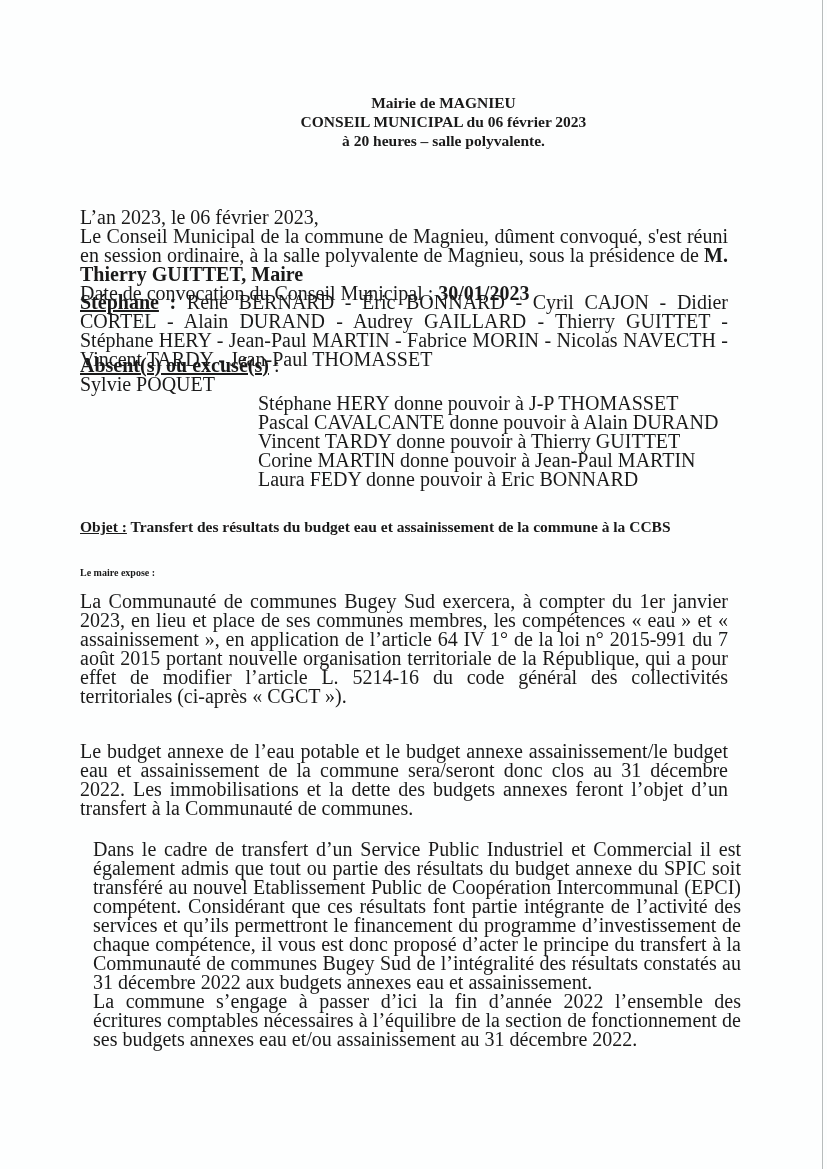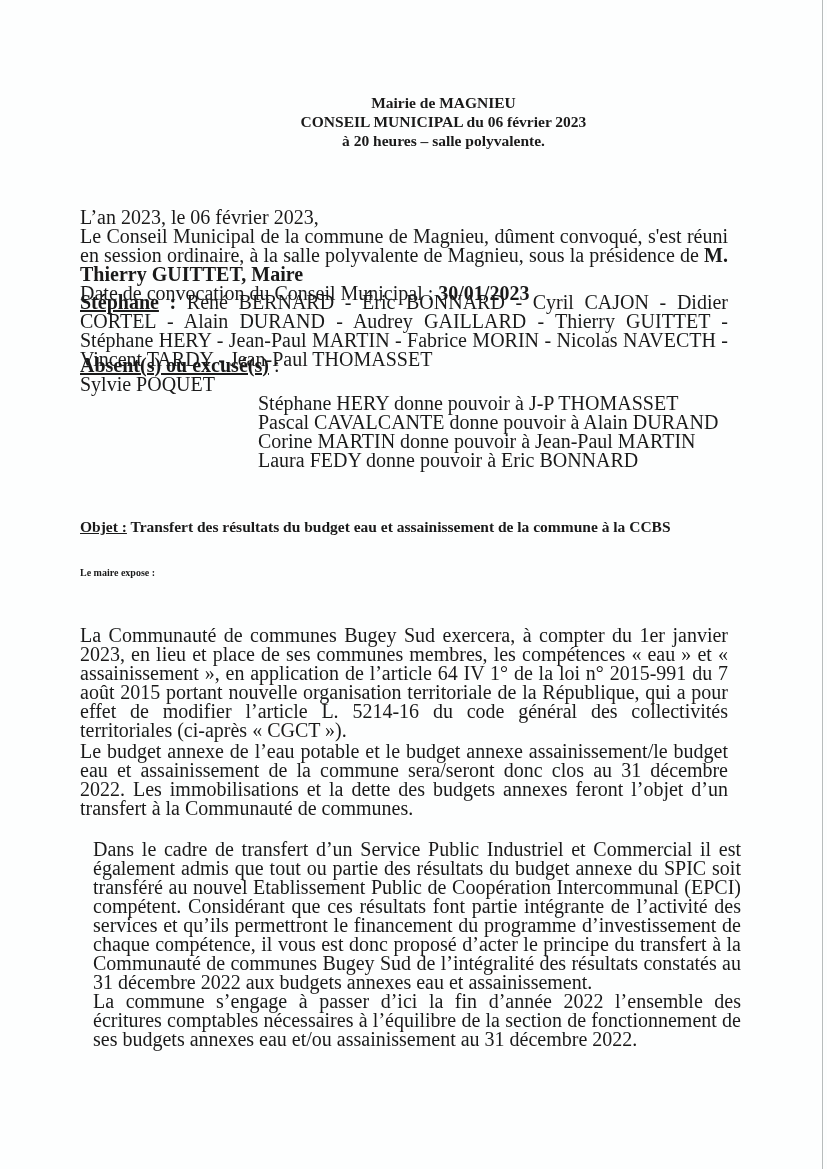--- a/index.html
+++ b/index.html
@@ -17,21 +17,21 @@
     .justify { text-align: justify; }
     .intro { top: 208px; }
     .presents { top: 293px; }
     .absents { top: 356px; }
     .absents .row { display: flex; flex-direction: column; }
     .absents .indent { padding-left: 178px; }
     .u { text-decoration: underline; font-weight: bold; }
     b { font-weight: bold; }
     .objet { top: 517px; font-weight: bold; font-size: 15.5px; line-height: 20px; }
     .expose { top: 563px; font-weight: bold; font-size: 10px; }
-    .p1 { top: 626px; }
+    .p1 { top: 592px; }
     .p2 { top: 742px; }
     .p3 { top: 840px; margin-left: 13px; }
   </style>
 </head>
 <body>
 
 <div class="edge"></div>
 
 <div class="header">
   <div>Mairie de MAGNIEU</div>
@@ -49,20 +49,21 @@
   <span class="u">Stéphane</span><b> : </b><span>René BERNARD - Éric BONNARD - Cyril CAJON - Didier CORTEL - Alain DURAND - Audrey GAILLARD - Thierry GUITTET - Stéphane HERY - Jean-Paul MARTIN - Fabrice MORIN - Nicolas NAVECTH - Vincent TARDY - Jean-Paul THOMASSET</span>
 </div>
 
 <div class="block absents">
   <div class="row">
     <span><span class="u">Absent(s) ou excusé(s)</span><span> :  </span></span>
     <span>Sylvie POQUET</span>
   </div>
   <div class="indent">Stéphane HERY donne pouvoir à J-P THOMASSET</div>
   <div class="indent">Pascal CAVALCANTE donne pouvoir à Alain DURAND</div>
+  <div class="indent">Vincent TARDY donne pouvoir à Thierry GUITTET</div>
   <div class="indent">Corine MARTIN donne pouvoir à Jean-Paul MARTIN</div>
   <div class="indent">Laura FEDY donne pouvoir à Eric BONNARD</div>
 </div>
 
 <div class="block objet">
   <span style="text-decoration: underline;">Objet :</span><span> Transfert des résultats du budget eau et assainissement de la commune à la CCBS</span>
 </div>
 
 <div class="block expose">Le maire expose :</div>
 

